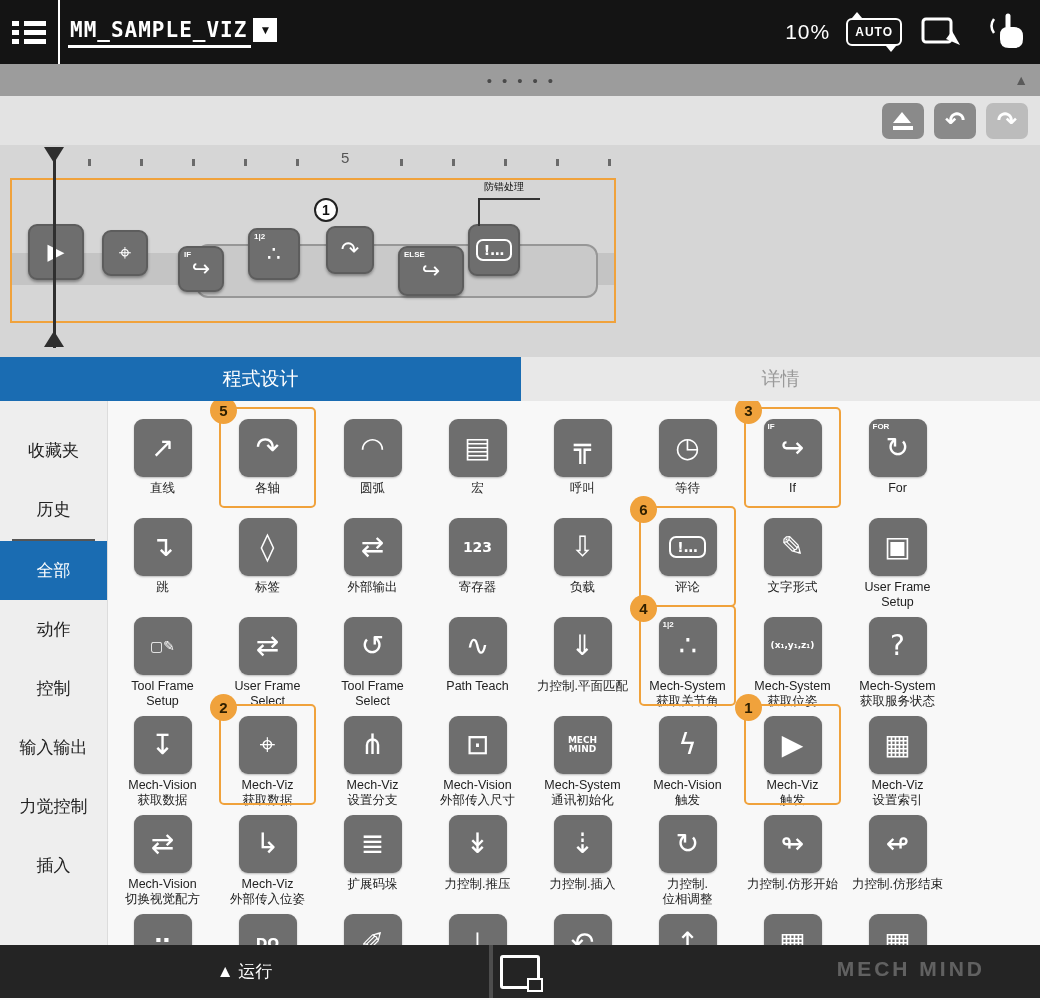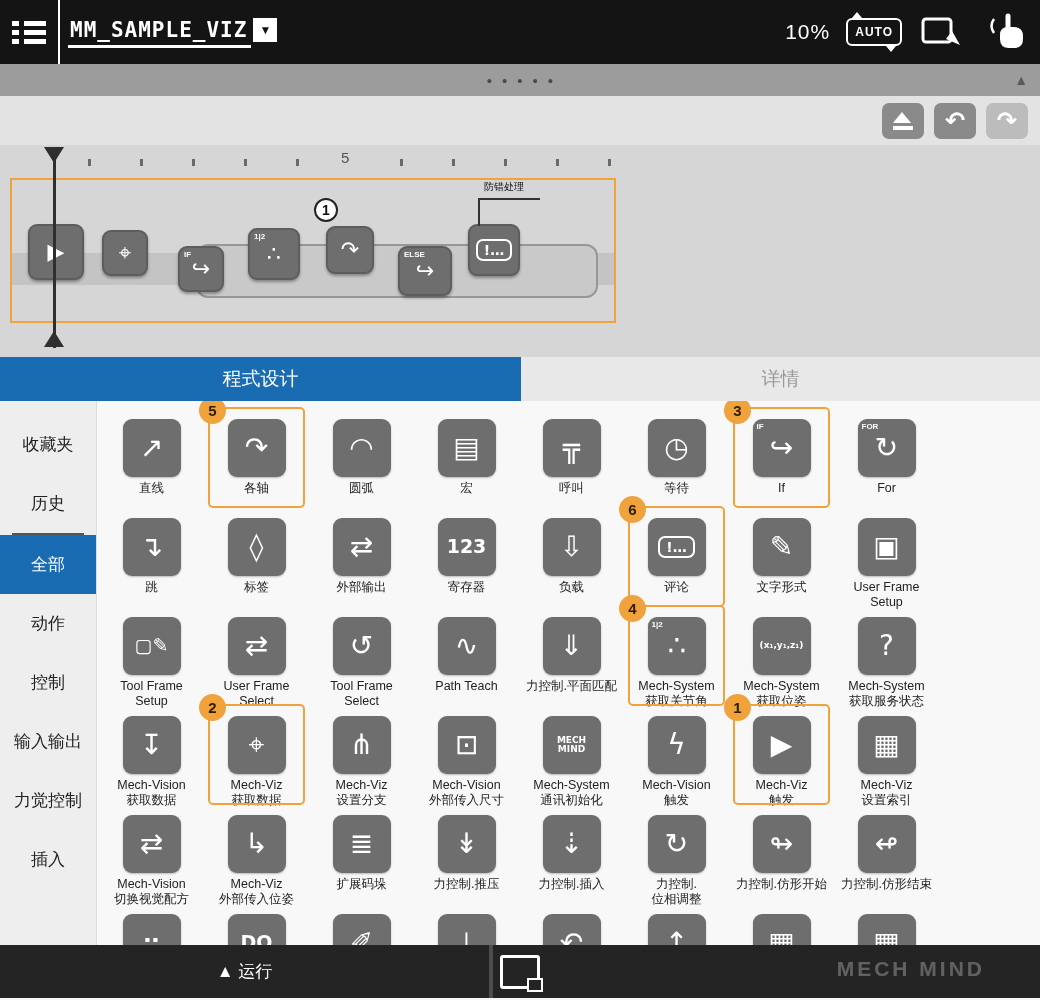--- a/index.html
+++ b/index.html
@@ -72,34 +72,34 @@
                  font-weight:bold;}
 
   
   .tabs{display:flex;height:44px;}
   .tab{display:flex;align-items:center;justify-content:center;font-size:19px;cursor:pointer;}
   .tab.active{width:521px;background:#1a6cb2;color:#fff;}
   .tab.inactive{flex:1;background:#e8e8e8;color:#9a9a9a;}
 
   
   .content{display:flex;height:544px;}
-  .sidebar{width:97px;background:#eeeeee;border-right:1px solid #dcdcdc;box-sizing:border-box;
-           padding-top:14px;overflow:hidden;}
+  .sidebar{width:108px;background:#eeeeee;border-right:1px solid #dcdcdc;box-sizing:border-box;
+           padding-top:20px;overflow:hidden;}
   .side-item{height:59px;display:flex;align-items:center;justify-content:center;font-size:17px;
              color:#222;cursor:pointer;}
   .side-item.active{background:#1a6cb2;color:#fff;}
   .side-div{height:2px;background:#555;margin:0 12px;}
   .grid{flex:1;background:#f8f8f8;display:flex;flex-wrap:wrap;align-content:flex-start;
         padding:10px 0 0 2px;box-sizing:border-box;overflow:hidden;position:relative;}
   .cell{position:relative;width:105px;height:99px;display:flex;flex-direction:column;align-items:center;
         padding-top:8px;box-sizing:border-box;cursor:pointer;}
   .tile{position:relative;width:58px;height:58px;background:#6e6e6e;border-radius:9px;display:flex;
         align-items:center;justify-content:center;color:#fff;flex:none;box-shadow:0 1px 2px rgba(0,0,0,.25);}
   .tile .glyph{font-family:"DejaVu Sans",sans-serif;font-size:28px;line-height:1.05;text-align:center;}
-  .tile .glyph.g-sm{font-size:19px;font-weight:bold;}
+  .tile .glyph.g-sm{font-size:14px;font-weight:bold;}
   .tile .glyph.g-xs{font-size:9px;font-weight:bold;white-space:normal;width:48px;word-break:break-word;}
   .tile .ttag{position:absolute;top:3px;left:4px;font-size:8px;font-weight:bold;}
   .labels{margin-top:4px;font-size:12.5px;color:#222;text-align:center;line-height:15px;width:104px;}
   .cell.hl::after{content:"";position:absolute;left:4px;right:4px;top:-4px;bottom:2px;
                   border:2px solid #f0a23c;border-radius:5px;pointer-events:none;}
   .nbadge{position:absolute;top:-14px;left:-5px;width:27px;height:27px;border-radius:50%;
           background:#f0a23c;color:#2f2000;font-weight:bold;font-size:15px;display:flex;
           align-items:center;justify-content:center;z-index:5;}
 
   
@@ -201,21 +201,21 @@
           <span class="ttag">IF</span>
           <span class="glyph">↪</span>
         </div>
         <div class="tblock" style="left: 248px; top: 83px; width: 52px; height: 52px;">
           <span class="ttag">1|2</span>
           <span class="glyph">∴</span>
         </div>
         <div class="tblock" style="left: 326px; top: 81px; width: 48px; height: 48px;">
           <span class="glyph">↷</span>
         </div>
-        <div class="tblock" style="left: 398px; top: 101px; width: 54px; height: 50px;">
+        <div class="tblock" style="left: 398px; top: 101px; width: 66px; height: 50px;">
           <span class="ttag">ELSE</span>
           <span class="glyph">↪</span>
         </div>
         <div class="tblock bubble" style="left: 468px; top: 79px; width: 52px; height: 52px;">
           <span class="glyph g-sm">!…</span>
         </div>
       </div>
     <div class="sl-line"></div>
     <div class="sl-top"></div>
     <div class="sl-bot"></div>

